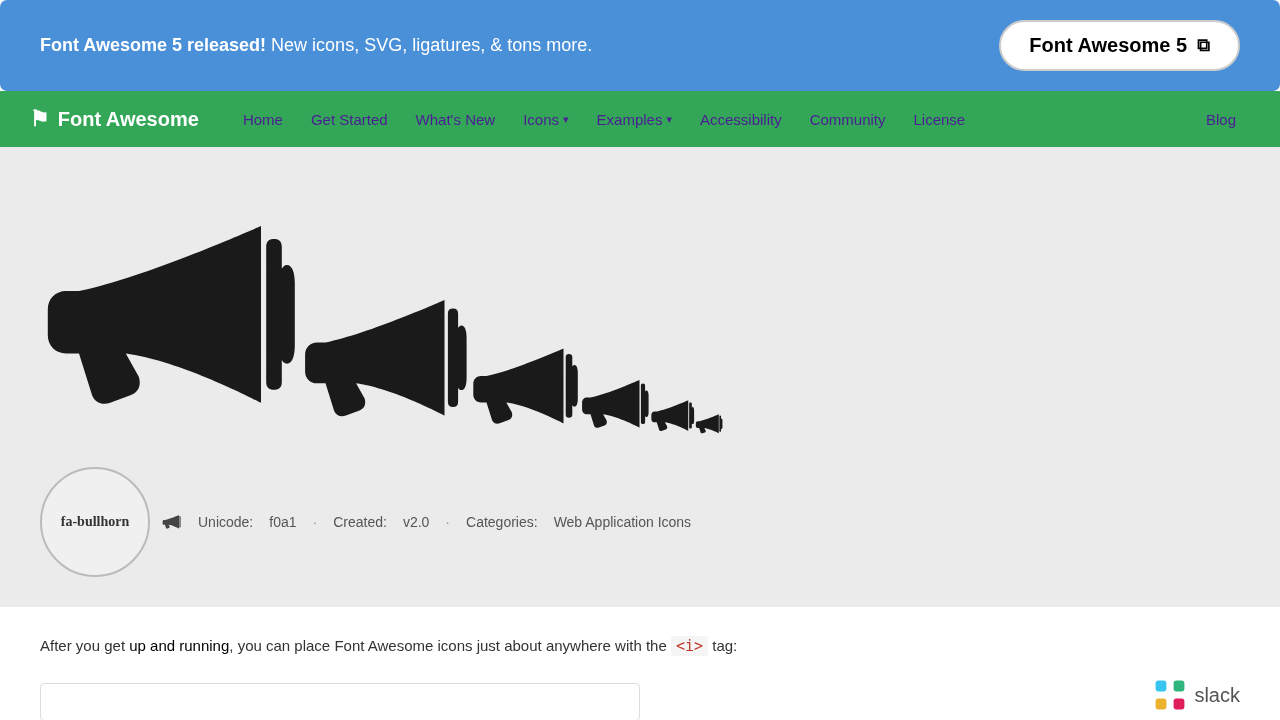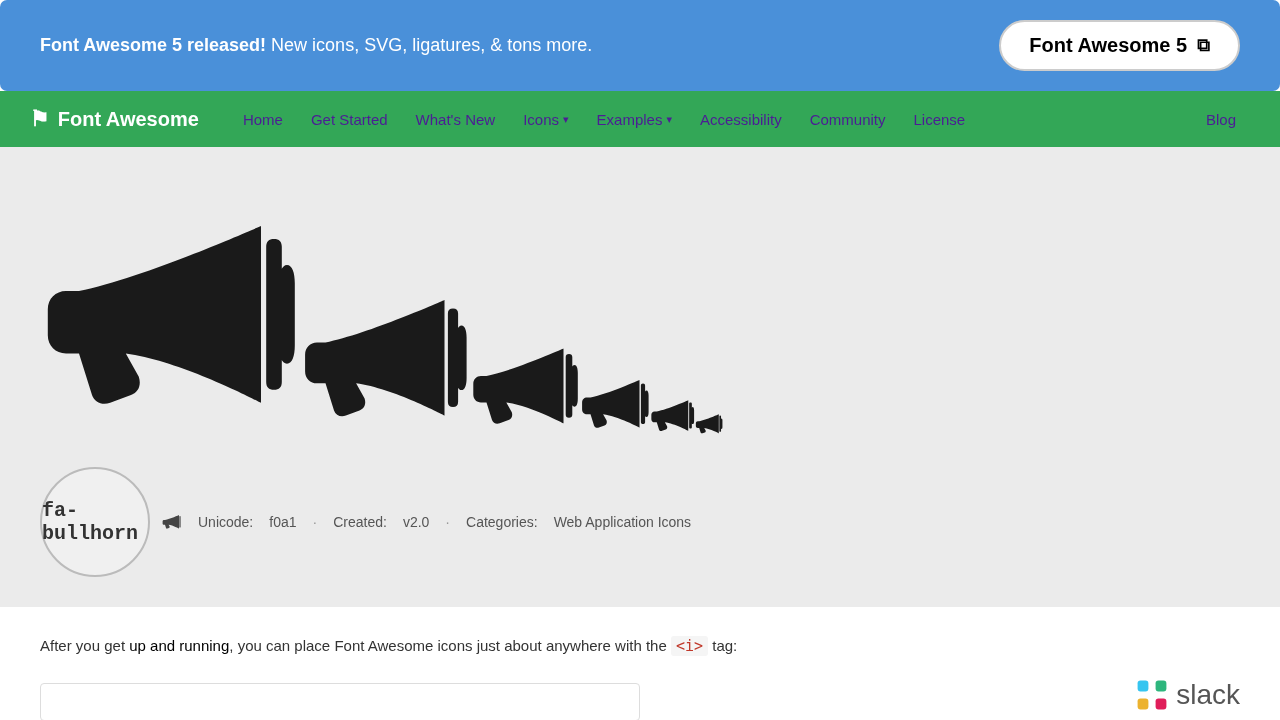--- a/index.html
+++ b/index.html
@@ -115,22 +115,22 @@
       width: 110px;
       height: 110px;
       border-radius: 50%;
       border: 2px solid #bbb;
       background: #f0f0f0;
       display: flex;
       align-items: center;
       justify-content: center;
     }
     .icon-name-text {
-      font-family: Liberation Mono, monospace;
-      font-size: 20px;
+      font-family: Liberation Serif, serif;
+      font-size: 14px;
       font-weight: 600;
       color: #333;
     }
     .icon-meta {
       display: flex;
       align-items: center;
       gap: 16px;
       font-size: 14px;
       color: #555;
     }
@@ -292,16 +292,16 @@
     <div class="input-bar"></div>
 
     <div style="display:flex;align-items:center;gap:6px;margin-left:20px;">
 
       <svg width="36" height="36" viewBox="0 0 100 100">
         <rect x="10" y="10" width="30" height="30" rx="8" fill="#36C5F0"></rect>
         <rect x="60" y="10" width="30" height="30" rx="8" fill="#2EB67D"></rect>
         <rect x="10" y="60" width="30" height="30" rx="8" fill="#ECB22E"></rect>
         <rect x="60" y="60" width="30" height="30" rx="8" fill="#E01E5A"></rect>
       </svg>
-      <span style="font-size:28px;font-weight:300;color:#555;">slack</span>
+      <span style="font-size:20px;font-weight:300;color:#555;">slack</span>
     </div>
   </div>
 </div>
 
 </body></html>

